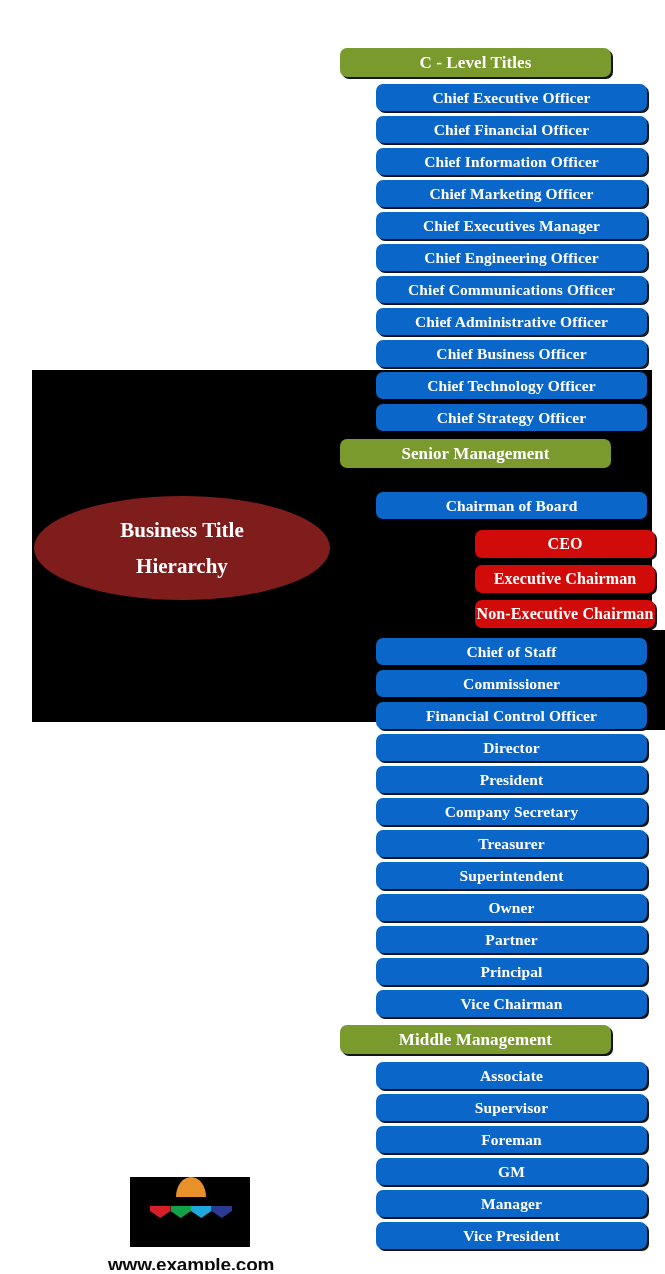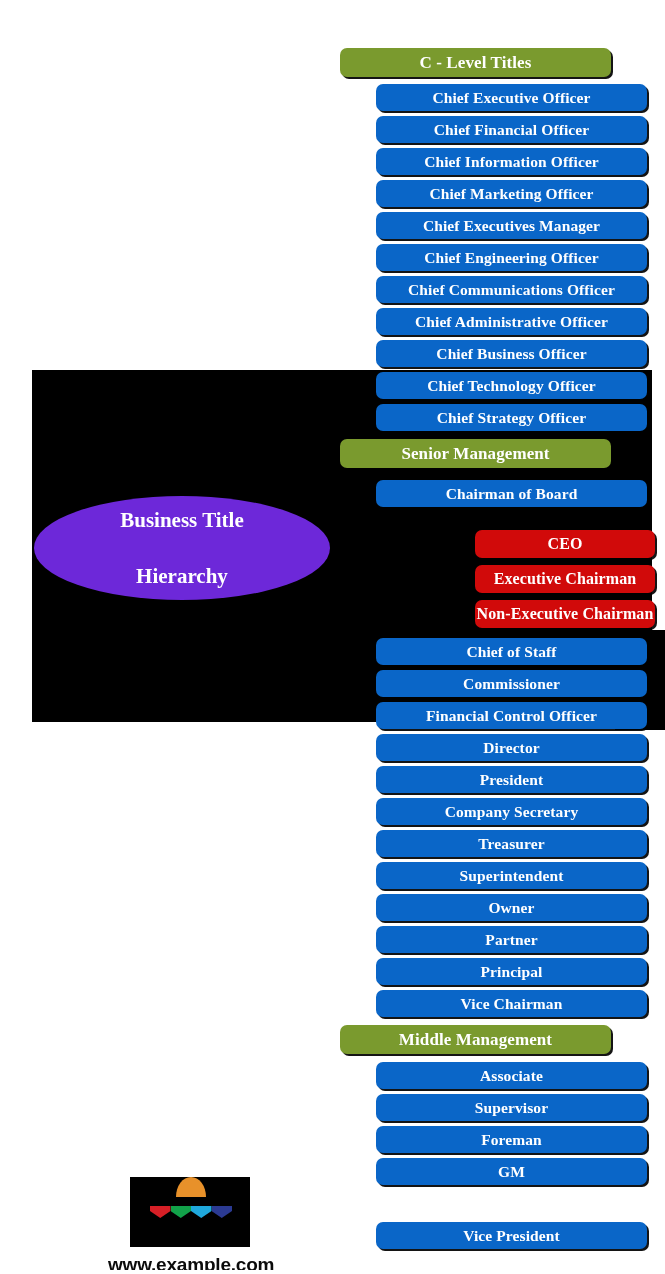--- a/index.html
+++ b/index.html
@@ -58,27 +58,27 @@
   .h-red { height: 28px; font-size: 16px; }
   .h-red.small { font-size: 16px; }
 
   
   #hierarchy-ellipse {
     position: absolute;
     left: 22px;
     top: 484px;
     width: 296px;
     height: 104px;
-    background: #6d28d9;
+    background: #7f1d1d;
     border-radius: 50%;
     z-index: 6;
     display: flex;
     flex-direction: column;
     align-items: center;
-    justify-content: space-between;
+    justify-content: center;
     color: #ffffff;
     font-weight: bold;
     font-size: 21px;
     line-height: 1.16;
     text-align: center;
   }
 
   
   #logo-block {
     position: absolute;
@@ -149,21 +149,21 @@
   <div class="pill blue col-main h-row" style="top:232px">Chief Engineering Officer</div>
   <div class="pill blue col-main h-row" style="top:200px">Chief Executives Manager</div>
   <div class="pill blue col-main h-row" style="top:264px">Chief Communications Officer</div>
   <div class="pill blue col-main h-row" style="top:296px">Chief Administrative Officer</div>
   <div class="pill blue col-main h-row" style="top:328px">Chief Business Officer</div>
   <div class="pill blue col-main h-row" style="top:360px">Chief Technology Officer</div>
   <div class="pill blue col-main h-row" style="top:392px">Chief Strategy Officer</div>
 
   <div class="pill green col-main h-hdr" style="top:427px">Senior Management</div>
 
-  <div class="pill blue col-main h-row" style="top:468px">Chairman of Board</div>
+  <div class="pill blue col-main h-row" style="top:480px">Chairman of Board</div>
 
   <div class="pill red col-red h-red" style="top:518px">CEO</div>
   <div class="pill red col-red h-red" style="top:553px">Executive Chairman</div>
   <div class="pill red col-red h-red small" style="top:588px">Non-Executive Chairman</div>
 
   <div class="pill blue col-main h-row" style="top:626px">Chief of Staff</div>
   <div class="pill blue col-main h-row" style="top:658px">Commissioner</div>
   <div class="pill blue col-main h-row" style="top:690px">Financial Control Officer</div>
   <div class="pill blue col-main h-row" style="top:722px">Director</div>
   <div class="pill blue col-main h-row" style="top:754px">President</div>
@@ -174,20 +174,21 @@
   <div class="pill blue col-main h-row" style="top:914px">Partner</div>
   <div class="pill blue col-main h-row" style="top:946px">Principal</div>
   <div class="pill blue col-main h-row" style="top:978px">Vice Chairman</div>
 
   <div class="pill green col-main h-hdr" style="top:1013px">Middle Management</div>
 
   <div class="pill blue col-main h-row" style="top:1050px">Associate</div>
   <div class="pill blue col-main h-row" style="top:1082px">Supervisor</div>
   <div class="pill blue col-main h-row" style="top:1114px">Foreman</div>
   <div class="pill blue col-main h-row" style="top:1146px">GM</div>
+  <div class="pill blue col-main h-row" style="top:1178px">Manager</div>
   <div class="pill blue col-main h-row" style="top:1210px">Vice President</div>
 
   <div id="hierarchy-ellipse">
     <span>Business Title</span>
     <span>Hierarchy</span>
   </div>
 
   <div id="logo-block">
     <div id="logo-arc"></div>
     <div id="logo-bars">

